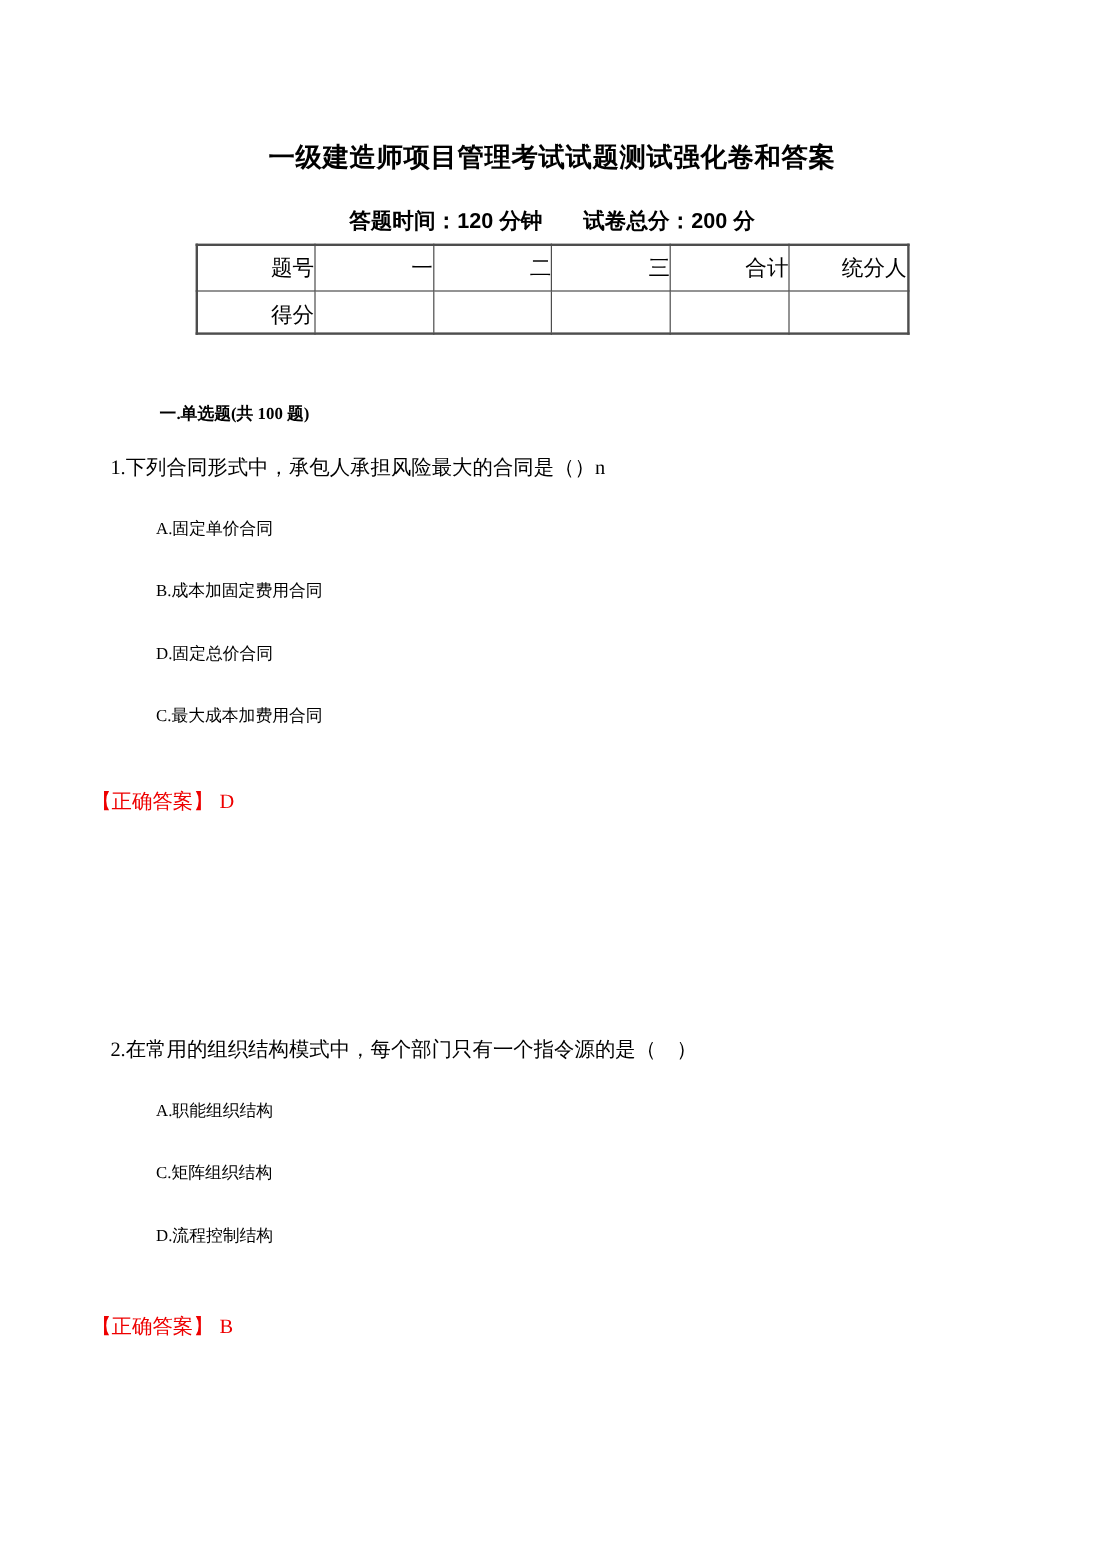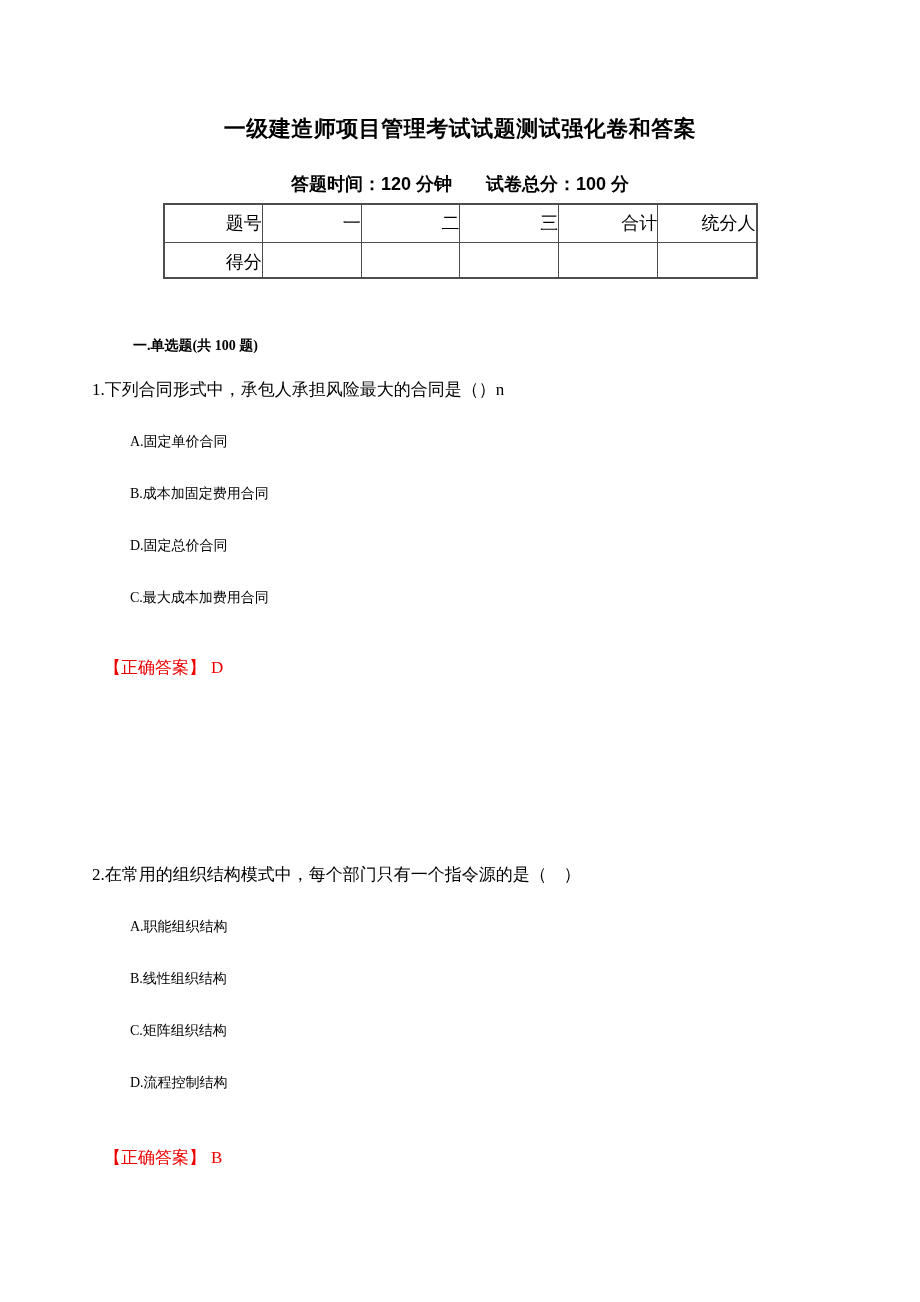--- a/index.html
+++ b/index.html
@@ -7,21 +7,21 @@
   body {
     width:920px; height:1302px;
     font-family:"Liberation Serif","DejaVu Serif",serif;
     color:#000000;
     overflow:hidden;
     position:relative;
   }
   .title {
     padding-top:118px;
     text-align:center;
-    font-family:Liberation Mono, monospace;
+    font-family:Liberation Serif, serif;
     font-size:22px;
     font-weight:bold;
     letter-spacing:0.5px;
     line-height:26px;
   }
   .subtitle {
     margin-top:30px;
     text-align:center;
     font-family:"Liberation Sans","DejaVu Sans",sans-serif;
     font-size:18px;
@@ -56,38 +56,38 @@
     font-size:17px;
     line-height:24px;
   }
   .option {
     margin:28px 0 0 130px;
     font-size:14px;
     line-height:24px;
   }
   .option:first-of-type { margin-top:11px; }
   .answer {
-    margin:46px 0 0 104px;
+    margin:46px 0 0 76px;
     font-size:17px;
     line-height:24px;
     color:#ee0000;
   }
   .answer .answer-letter { margin-left:5px; }
   .question-block.second { margin-top:183px; }
   .question-block.second .answer { margin-top:51px; }
 </style>
 </head>
 <body>
 
 <div class="page">
 
   <h1 class="title">一级建造师项目管理考试试题测试强化卷和答案</h1>
 
   <div class="subtitle">
-    <span>答题时间：120 分钟</span><span class="gap"></span><span>试卷总分：100 分</span>
+    <span>答题时间：120 分钟</span><span class="gap"></span><span>试卷总分：200 分</span>
   </div>
 
   <table class="score-table">
     <tbody>
       <tr class="header-row">
         <td>题号</td>
         <td>一</td>
         <td>二</td>
         <td>三</td>
         <td>合计</td>
@@ -111,19 +111,18 @@
     <p class="option">A.固定单价合同</p>
     <p class="option">B.成本加固定费用合同</p>
     <p class="option">D.固定总价合同</p>
     <p class="option">C.最大成本加费用合同</p>
     <p class="answer"><span>【正确答案】</span><span class="answer-letter">D</span></p>
   </div>
 
   <div class="question-block second">
     <p class="q-text">2.在常用的组织结构模式中，每个部门只有一个指令源的是（　）</p>
     <p class="option">A.职能组织结构</p>
-    <p class="option">B.线性组织结构</p>
     <p class="option">C.矩阵组织结构</p>
     <p class="option">D.流程控制结构</p>
     <p class="answer"><span>【正确答案】</span><span class="answer-letter">B</span></p>
   </div>
 
 </div>
 
 </body></html>

